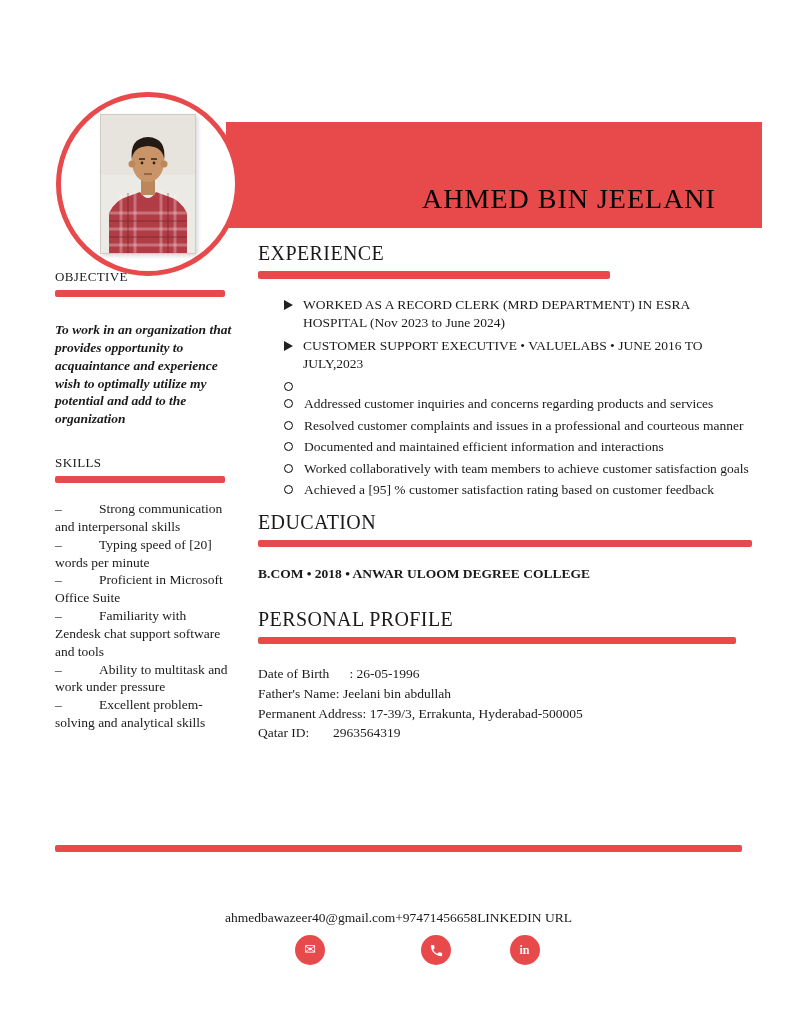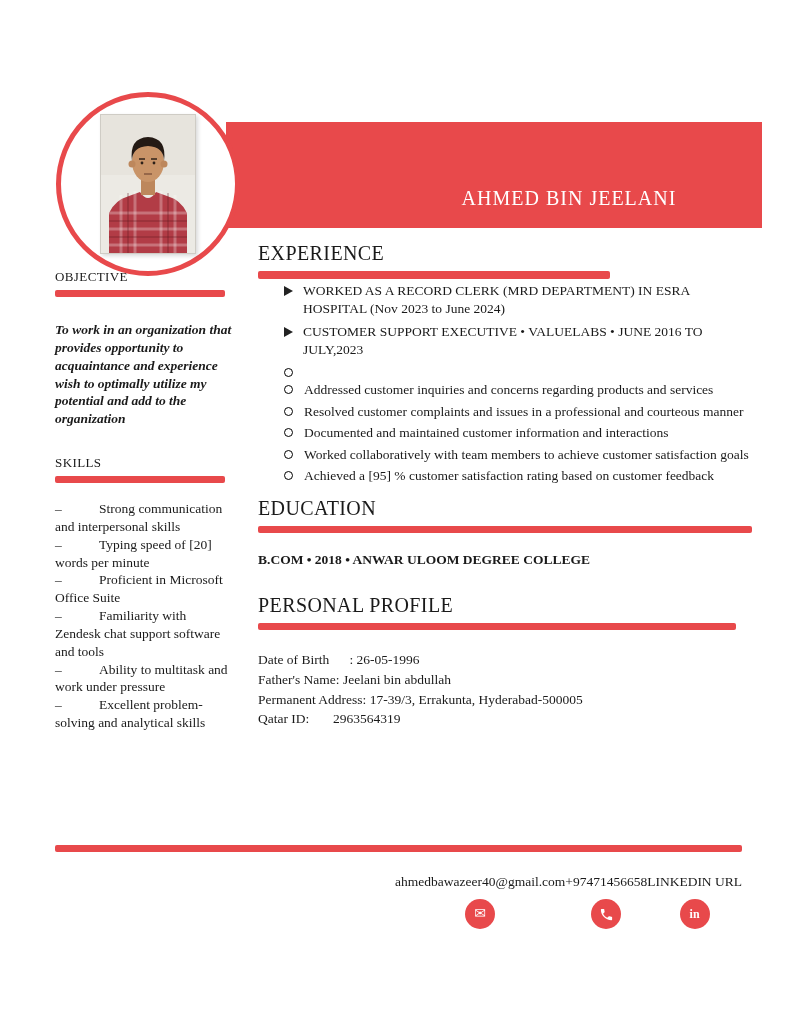--- a/index.html
+++ b/index.html
@@ -17,21 +17,21 @@
 
   
   .banner {
     position: absolute; left: 226px; top: 122px; right: 29px; height: 106px;
     background: var(--accent);
     display: flex; align-items: center; justify-content: center;
     padding-left: 150px;
     z-index: 1;
   }
   .banner .name {
-    font-size: 20px; letter-spacing: 1px; color: #ffffff; white-space: nowrap; margin-top: 47px;
+    font-size: 28px; letter-spacing: 1px; color: #000000; white-space: nowrap; margin-top: 47px;
   }
   .photo-ring {
     position: absolute; left: 56px; top: 92px; width: 184px; height: 184px;
     border-radius: 50%; background: #ffffff; border: 5px solid var(--accent);
     display: flex; align-items: center; justify-content: center;
     z-index: 2;
   }
   .photo-frame {
     width: 96px; height: 140px; background: #eceae4;
     border: 1px solid #cfccc5; box-shadow: 2px 2px 4px rgba(0,0,0,.15);
@@ -48,40 +48,40 @@
   .left-col .bar { width: 170px; }
   .objective-text { margin-top: 24px; font-weight: bold; font-style: italic; }
   .skills-title { margin-top: 26px; }
   .skills-list { margin-top: 17px; }
   .skill { position: relative; text-indent: 44px; }
   .skill .dash { position: absolute; left: 0; top: 0; text-indent: 0; }
 
   
   .right-col { position: absolute; left: 258px; top: 240px; width: 494px; font-size: 13.5px; line-height: 1.3; }
   .experience-bar { width: 352px; height: 8px; }
-  .jobs { margin-top: 3px; padding-left: 26px; }
+  .jobs { margin-top: 17px; padding-left: 26px; }
   .job { display: flex; gap: 10px; margin-bottom: 6px; }
   .job-marker { width: 0; height: 0; border-top: 5px solid transparent; border-bottom: 5px solid transparent;
     border-left: 9px solid #222; margin-top: 4px; flex-shrink: 0; }
   .duties { padding-left: 26px; }
   .duty { display: flex; gap: 11px; margin-bottom: 4px; }
   .duty-marker { width: 9px; height: 9px; border: 1.5px solid #000; border-radius: 50%; margin-top: 4px; flex-shrink: 0; }
   .education-title { margin-top: 10px; }
   .education-bar { width: 494px; }
   .education-line { margin-top: 18px; font-weight: bold; }
   .personal-title { margin-top: 24px; }
   .personal-bar { width: 478px; }
   .personal-rows { margin-top: 20px; line-height: 1.45; }
   .personal-row { white-space: pre-wrap; }
 
   
   .bottom-rule { position: absolute; left: 55px; top: 845px; width: 687px; height: 7px;
     background: var(--accent); border-radius: 2px; }
-  .footer { position: absolute; left: 55px; top: 874px; width: 687px;
-    display: flex; justify-content: flex-end; align-items: flex-start; }
+  .footer { position: absolute; left: 55px; top: 910px; width: 687px;
+    display: flex; justify-content: center; align-items: flex-start; }
   .footer-col { display: flex; flex-direction: column; align-items: center; gap: 9px; font-size: 13.5px; }
   .icon-circle { width: 30px; height: 30px; border-radius: 50%; background: var(--accent);
     display: flex; align-items: center; justify-content: center; color: #fff; }
   .icon-circle .glyph { font-size: 14px; line-height: 1; }
   .icon-circle .in-glyph { font-family: Liberation Serif, serif; font-weight: bold; font-size: 12px; }
 </style>
 </head>
 <body>
 
 <div class="page">
@@ -191,21 +191,21 @@
         <div class="duty">
         <span class="duty-marker"></span>
         <span class="duty-text">Addressed customer inquiries and concerns regarding products and services</span>
       </div>
         <div class="duty">
         <span class="duty-marker"></span>
         <span class="duty-text">Resolved customer complaints and issues in a professional and courteous manner</span>
       </div>
         <div class="duty">
         <span class="duty-marker"></span>
-        <span class="duty-text">Documented and maintained customer information and interactions</span>
+        <span class="duty-text">Documented and maintained efficient information and interactions</span>
       </div>
         <div class="duty">
         <span class="duty-marker"></span>
         <span class="duty-text">Worked collaboratively with team members to achieve customer satisfaction goals</span>
       </div>
         <div class="duty">
         <span class="duty-marker"></span>
         <span class="duty-text">Achieved a [95] % customer satisfaction rating based on customer feedback</span>
       </div>
       </div>

